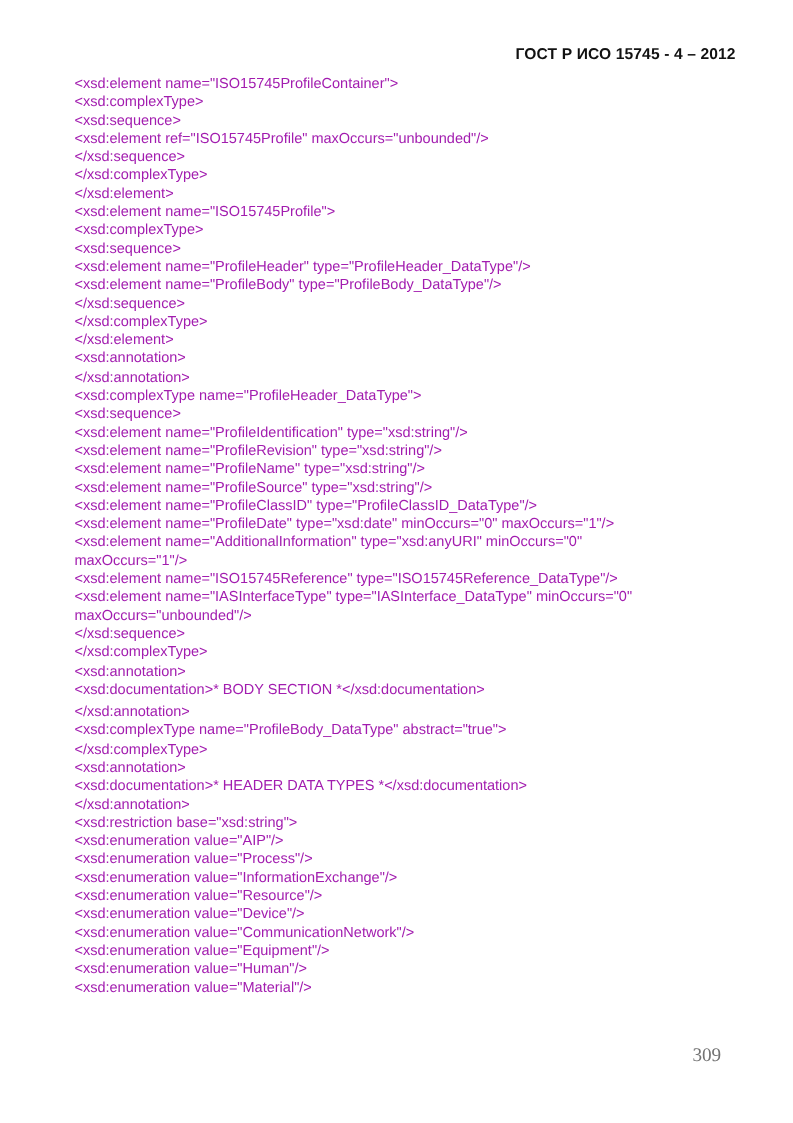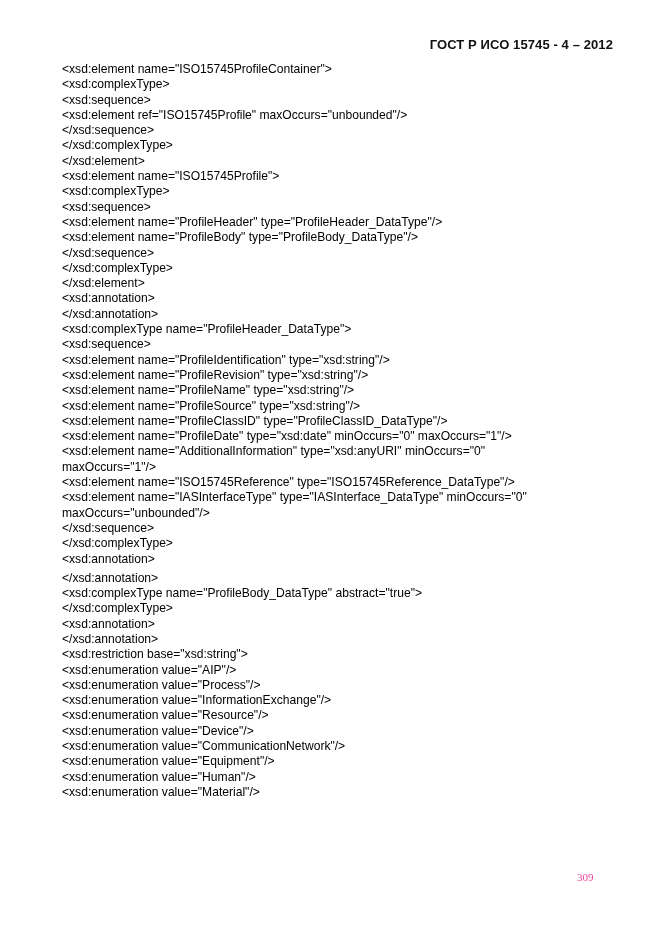--- a/index.html
+++ b/index.html
@@ -7,29 +7,29 @@
     .page-header {
       position: absolute; top: 37px; right: 48px;
       font-family: "Liberation Sans", sans-serif;
       font-weight: bold; font-size: 13px; color: #111;
       letter-spacing: 0.1px;
       margin-left: 40px;
     }
     .code {
       position: absolute; left: 62px; top: 62px;
       font-family: "Liberation Sans", sans-serif;
-      font-size: 12.1px; color: #000000;
+      font-size: 12.1px; color: #a21caf;
       line-height: 15.3px;
     }
     .code .line { white-space: pre; }
     .code .line.gap { margin-top: 4px; }
     .page-number {
       position: absolute; top: 871px; left: 577px;
       font-family: "Liberation Serif", serif;
-      font-size: 11px; color: #ec4899;
+      font-size: 16px; color: #737373;
     }
   </style>
 </head>
 <body>
 
 <div class="page-header">ГОСТ Р ИСО 15745 - 4 – 2012</div>
 
 <div class="code">
   <div class="line">&lt;xsd:element name="ISO15745ProfileContainer"&gt;</div>
   <div class="line">&lt;xsd:complexType&gt;</div>
@@ -57,24 +57,26 @@
   <div class="line">&lt;xsd:element name="ProfileClassID" type="ProfileClassID_DataType"/&gt;</div>
   <div class="line">&lt;xsd:element name="ProfileDate" type="xsd:date" minOccurs="0" maxOccurs="1"/&gt;</div>
   <div class="line">&lt;xsd:element name="AdditionalInformation" type="xsd:anyURI" minOccurs="0"</div>
   <div class="line">maxOccurs="1"/&gt;</div>
   <div class="line">&lt;xsd:element name="ISO15745Reference" type="ISO15745Reference_DataType"/&gt;</div>
   <div class="line">&lt;xsd:element name="IASInterfaceType" type="IASInterface_DataType" minOccurs="0"</div>
   <div class="line">maxOccurs="unbounded"/&gt;</div>
   <div class="line">&lt;/xsd:sequence&gt;</div>
   <div class="line">&lt;/xsd:complexType&gt;</div>
   <div class="line">&lt;xsd:annotation&gt;</div>
+  <div class="line">&lt;xsd:documentation&gt;* BODY SECTION *&lt;/xsd:documentation&gt;</div>
   <div class="line gap">&lt;/xsd:annotation&gt;</div>
   <div class="line">&lt;xsd:complexType name="ProfileBody_DataType" abstract="true"&gt;</div>
   <div class="line">&lt;/xsd:complexType&gt;</div>
   <div class="line">&lt;xsd:annotation&gt;</div>
+  <div class="line">&lt;xsd:documentation&gt;* HEADER DATA TYPES *&lt;/xsd:documentation&gt;</div>
   <div class="line">&lt;/xsd:annotation&gt;</div>
   <div class="line">&lt;xsd:restriction base="xsd:string"&gt;</div>
   <div class="line">&lt;xsd:enumeration value="AIP"/&gt;</div>
   <div class="line">&lt;xsd:enumeration value="Process"/&gt;</div>
   <div class="line">&lt;xsd:enumeration value="InformationExchange"/&gt;</div>
   <div class="line">&lt;xsd:enumeration value="Resource"/&gt;</div>
   <div class="line">&lt;xsd:enumeration value="Device"/&gt;</div>
   <div class="line">&lt;xsd:enumeration value="CommunicationNetwork"/&gt;</div>
   <div class="line">&lt;xsd:enumeration value="Equipment"/&gt;</div>
   <div class="line">&lt;xsd:enumeration value="Human"/&gt;</div>

